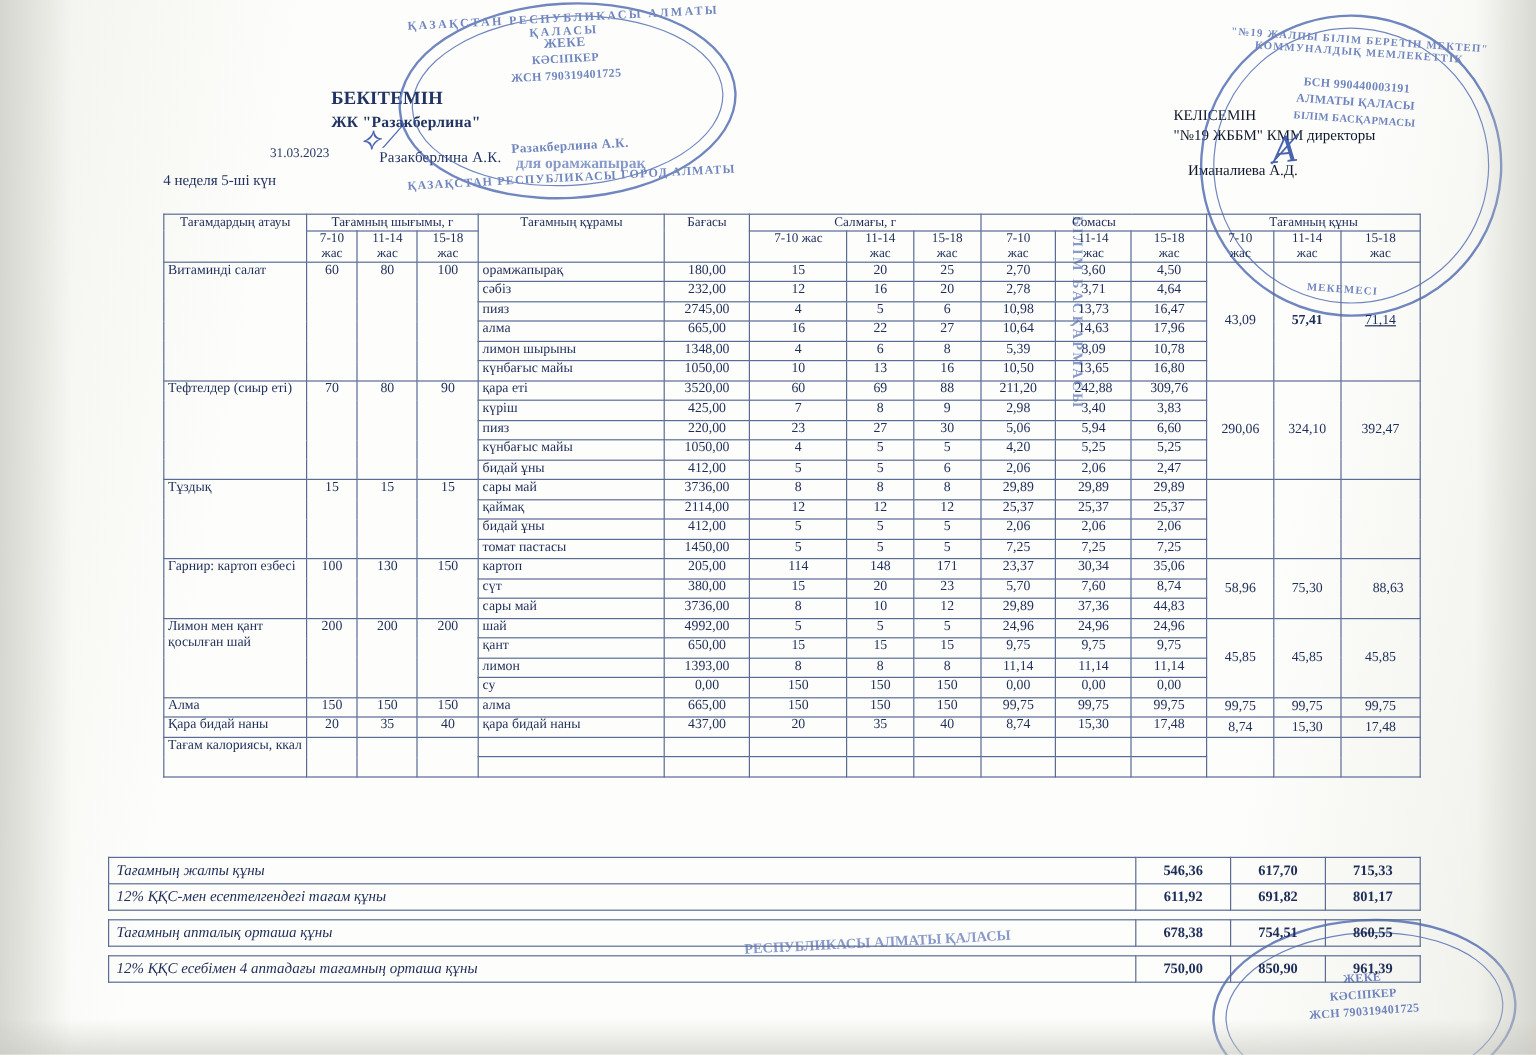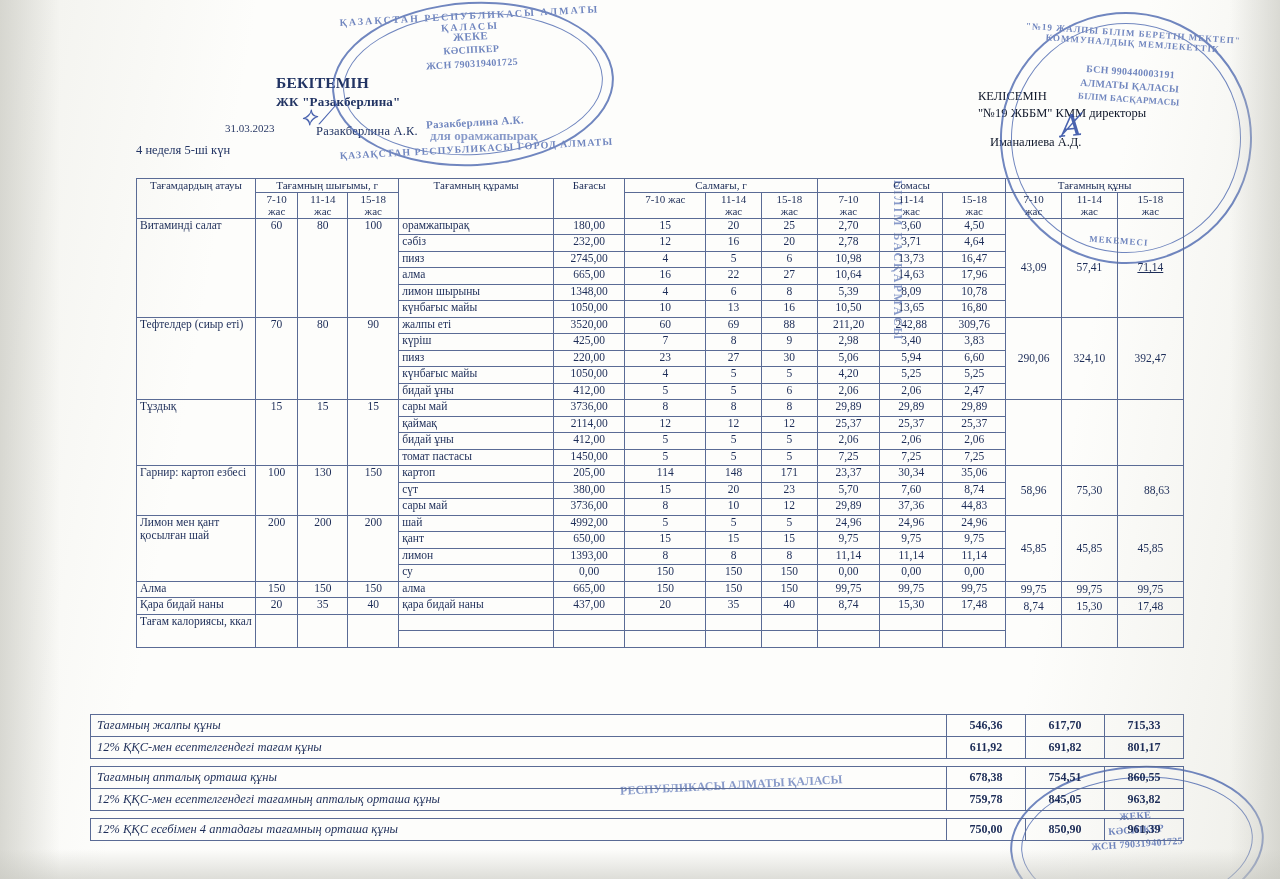--- a/index.html
+++ b/index.html
@@ -332,21 +332,21 @@
           <td class="num" rowspan="6">100</td>
           <td class="ta-l">орамжапырақ</td>
           <td class="num">180,00</td>
           <td class="num">15</td>
           <td class="num">20</td>
           <td class="num">25</td>
           <td class="num">2,70</td>
           <td class="num">3,60</td>
           <td class="num">4,50</td>
           <td class="num" rowspan="6" style="vertical-align: middle;">43,09</td>
-          <td class="num" rowspan="6" style="vertical-align: middle;">57,41</td>
+          <td class="num" rowspan="6" style="vertical-align: middle; font-weight: bold;">57,41</td>
           <td class="num" rowspan="6" style="vertical-align: middle; text-decoration: underline;">71,14</td>
         </tr>
         <tr class="row-h">
           <td class="ta-l">сәбіз</td>
           <td class="num">232,00</td>
           <td class="num">12</td>
           <td class="num">16</td>
           <td class="num">20</td>
           <td class="num">2,78</td>
           <td class="num">3,71</td>
@@ -390,21 +390,21 @@
           <td class="num">16</td>
           <td class="num">10,50</td>
           <td class="num">13,65</td>
           <td class="num">16,80</td>
         </tr>
         <tr class="row-h">
           <td class="grp-name ta-l" rowspan="5">Тефтелдер (сиыр еті)</td>
           <td class="num" rowspan="5">70</td>
           <td class="num" rowspan="5">80</td>
           <td class="num" rowspan="5">90</td>
-          <td class="ta-l">жалпы еті</td>
+          <td class="ta-l">қара еті</td>
           <td class="num">3520,00</td>
           <td class="num">60</td>
           <td class="num">69</td>
           <td class="num">88</td>
           <td class="num">211,20</td>
           <td class="num">242,88</td>
           <td class="num">309,76</td>
           <td class="num" rowspan="5" style="vertical-align: middle;">290,06</td>
           <td class="num" rowspan="5" style="vertical-align: middle;">324,10</td>
           <td class="num" rowspan="5" style="vertical-align: middle;">392,47</td>
@@ -660,26 +660,20 @@
         </tr>
         <tr class="spacer">
           <td colspan="4"></td>
         </tr>
         <tr>
           <td class="lbl">Тағамның апталық  орташа құны</td>
           <td class="val">678,38</td>
           <td class="val">754,51</td>
           <td class="val">860,55</td>
         </tr>
-        <tr>
-          <td class="lbl">12% ҚҚС-мен есептелгендегі тағамның апталық орташа құны</td>
-          <td class="val">759,78</td>
-          <td class="val">845,05</td>
-          <td class="val">963,82</td>
-        </tr>
         <tr class="spacer">
           <td colspan="4"></td>
         </tr>
         <tr>
           <td class="lbl">12% ҚҚС есебімен 4 аптадағы тағамның орташа құны</td>
           <td class="val">750,00</td>
           <td class="val">850,90</td>
           <td class="val">961,39</td>
         </tr>
       </tbody>

